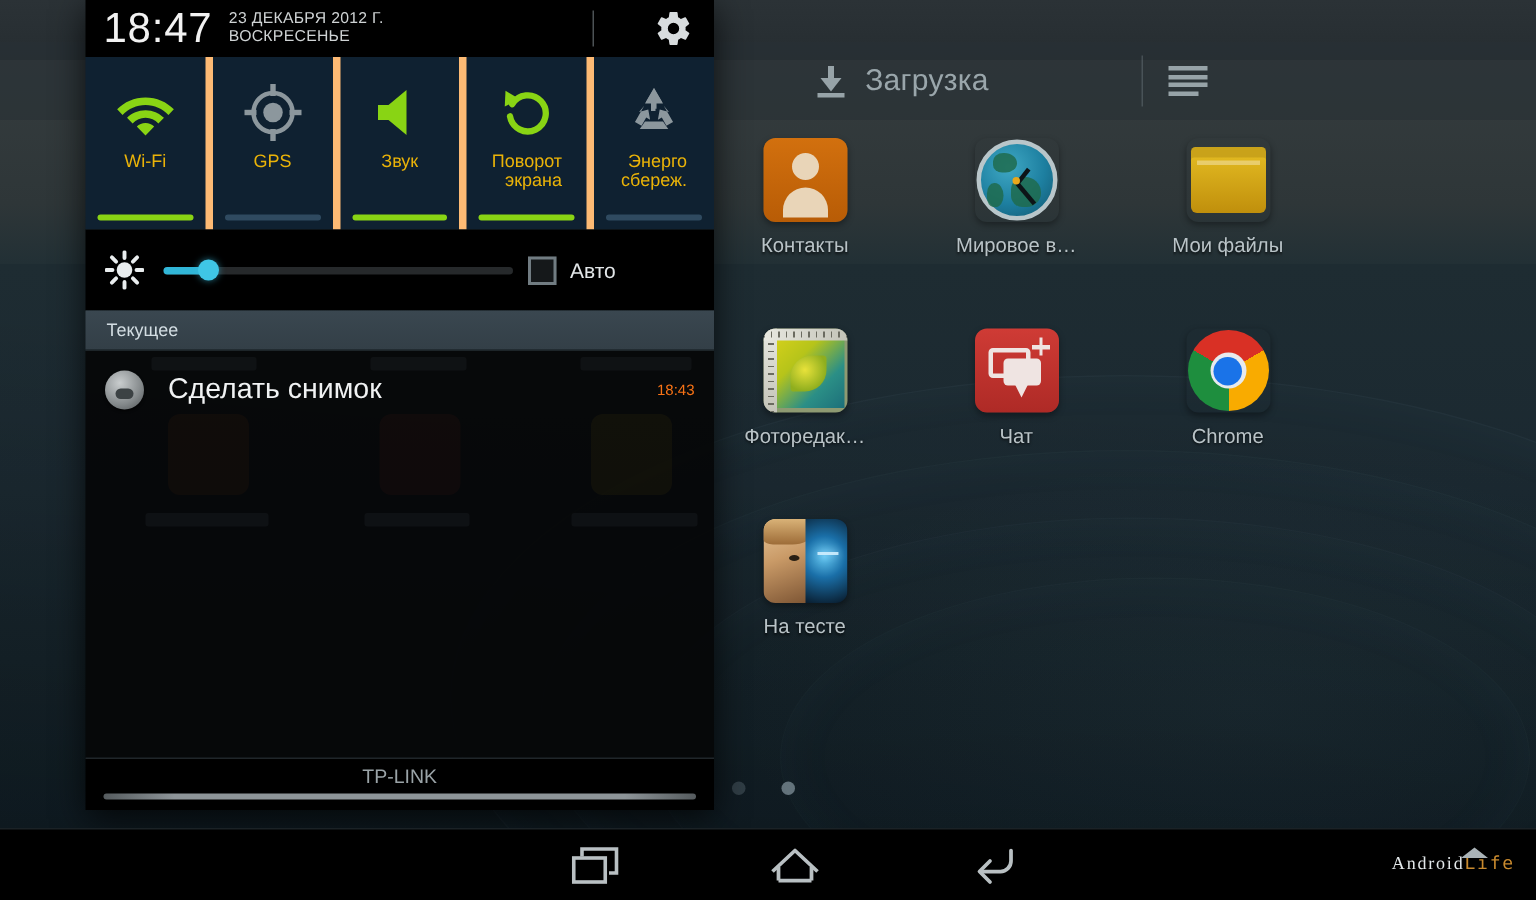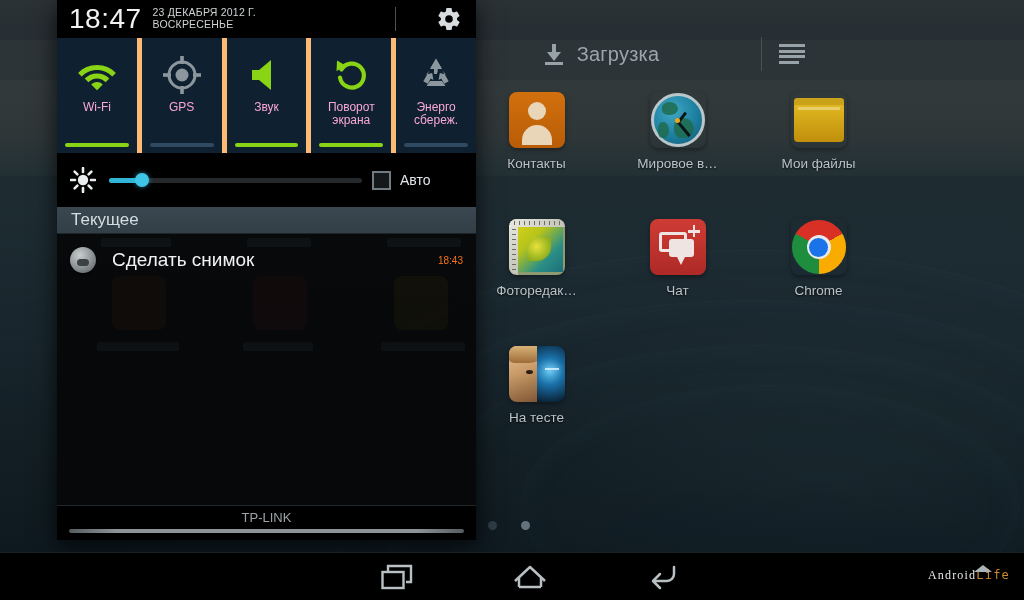--- a/index.html
+++ b/index.html
@@ -148,42 +148,42 @@
 
   .gear-svg { width:26px; height:26px; display:block; }
 
   
   .toggles { position:absolute; left:0; top:38px; width:419px; height:115px;
              background:#0f2131; display:flex; }
   .tg { flex:1; position:relative; display:flex; flex-direction:column; align-items:center;
         justify-content:flex-start; padding-top:14px; }
   .tg + .tg { border-left:5px solid #fdba74; }
   .tg-ico { height:46px; display:flex; align-items:center; justify-content:center; }
-  .tg-label { margin-top:3px; font-size:12px; color:#f9a8d4; text-align:center; line-height:1.12; }
+  .tg-label { margin-top:3px; font-size:12px; color:#eab308; text-align:right; line-height:1.12; }
   .tg-bar { position:absolute; left:8px; right:8px; bottom:6px; height:4px; border-radius:2px; }
   .tg-bar.on { background:#89d414; }
   .tg-bar.off { background:#2f4a60; }
 
   
   .bright { position:absolute; left:0; top:153px; width:419px; height:54px; background:#000;
             display:flex; align-items:center; }
   .br-icon { width:52px; display:flex; align-items:center; justify-content:center; }
   .br-track { position:relative; flex:1; height:5px; background:#26292b; border-radius:3px; margin-right:10px; }
   .br-fill { position:absolute; left:0; top:0; height:5px; border-radius:3px; background:#31b6d8; }
   .br-thumb { position:absolute; top:50%; margin-top:-7px; width:14px; height:14px; border-radius:50%;
               background:#3fc6e6; box-shadow:0 0 5px rgba(60,190,225,0.6); }
-  .br-auto { width:104px; display:flex; align-items:center; gap:9px; }
+  .br-auto { width:124px; display:flex; align-items:center; gap:9px; }
   .br-box { width:19px; height:19px; border:2px solid #717c82; background:#15181a; }
   .br-auto-lb { font-size:14px; color:#e2e6e8; }
 
   
   .sec { position:absolute; left:0; top:207px; width:419px; height:27px;
          background:linear-gradient(180deg,#3a4750,#333f47); display:flex; align-items:center;
          border-bottom:1px solid #1d2529; }
-  .sec-t { font-size:17px; color:#d3dde2; margin-left:14px; }
+  .sec-t { font-size:12px; color:#d3dde2; margin-left:14px; }
 
   
   .notifs { position:absolute; left:0; top:234px; width:419px; bottom:35px;
             background:rgba(5,6,7,0.93); }
   .notif { height:52px; display:flex; align-items:center; padding:0 13px; position:relative; }
   .nf-ico { width:26px; height:26px; border-radius:50%;
             background:radial-gradient(circle at 38% 32%, #c9cdce, #84898b 60%, #4e5254 100%);
             position:relative; flex:none; box-shadow:0 1px 2px rgba(0,0,0,.7); }
   .nf-ico .lens { position:absolute; left:7px; top:12px; width:12px; height:7px; border-radius:4px; background:#3c4244; }
   .nf-title { margin-left:16px; font-size:19px; color:#f0f2f3; font-weight:400; }

